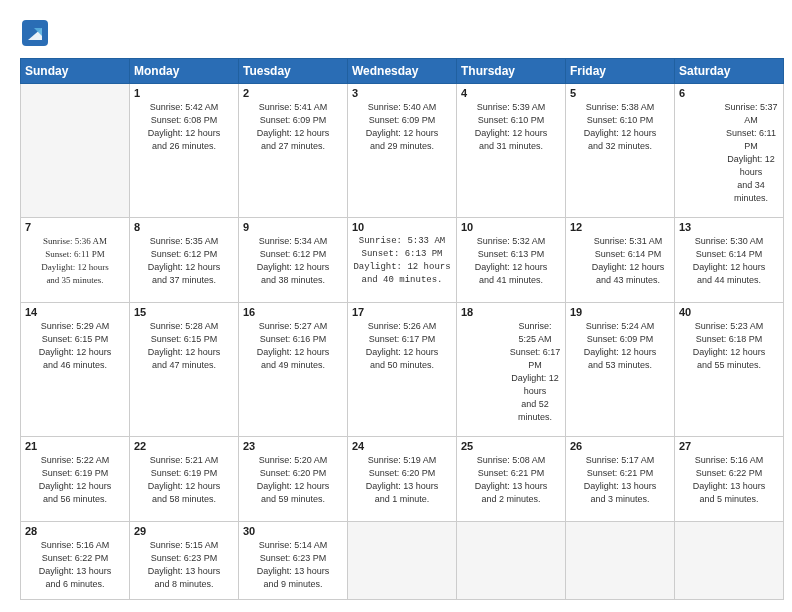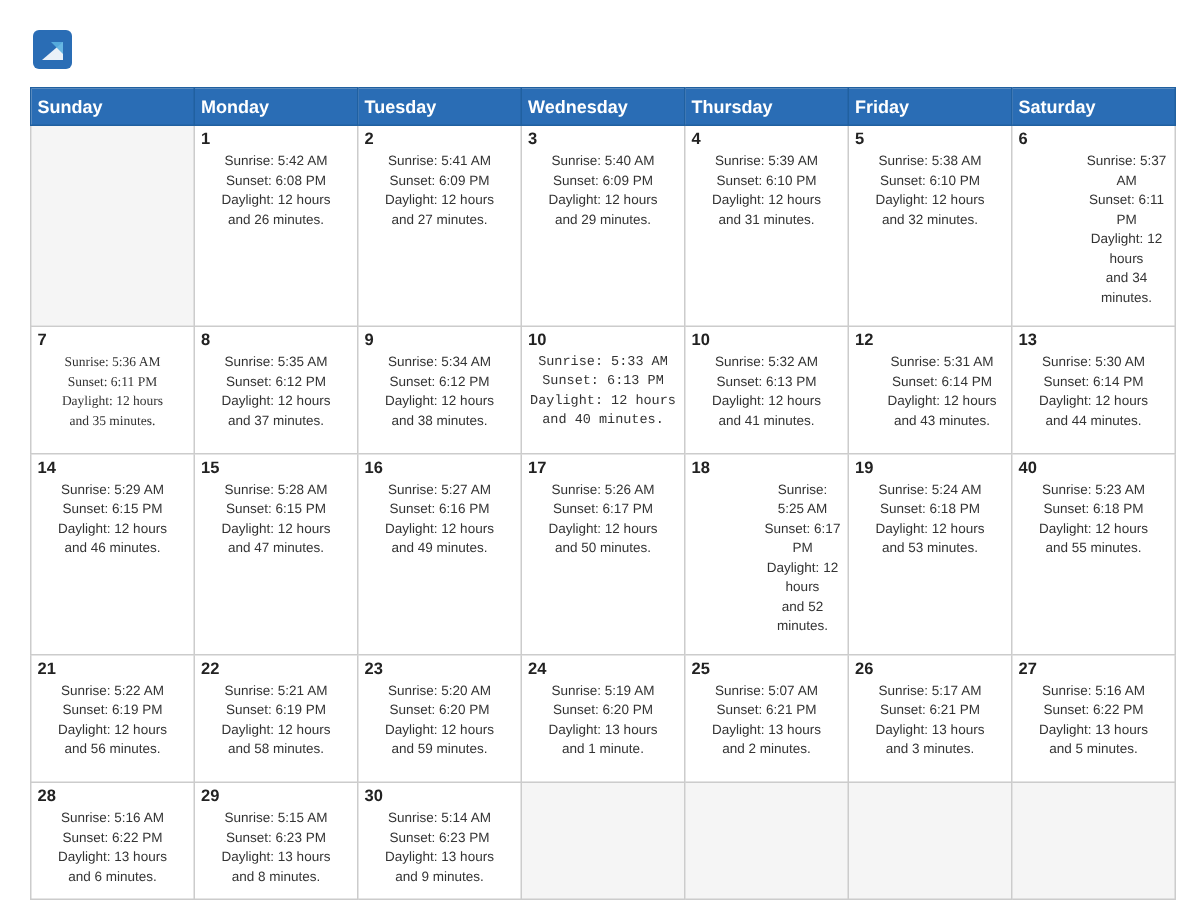--- a/index.html
+++ b/index.html
@@ -262,21 +262,21 @@
           <td>
             <span class="day-num">18</span>
             <div class="info" style="white-space: pre-line; margin-left: 48px;">Sunrise: 5:25 AM
 Sunset: 6:17 PM
 Daylight: 12 hours
 and 52 minutes.</div>
           </td>
           <td>
             <span class="day-num">19</span>
             <div class="info" style="white-space: pre-line;">Sunrise: 5:24 AM
-Sunset: 6:18 PM
+Sunset: 6:09 PM
 Daylight: 12 hours
 and 53 minutes.</div>
           </td>
           <td>
             <span class="day-num">40</span>
             <div class="info" style="white-space: pre-line;">Sunrise: 5:23 AM
 Sunset: 6:18 PM
 Daylight: 12 hours
 and 55 minutes.</div>
           </td>
@@ -305,21 +305,21 @@
           </td>
           <td>
             <span class="day-num">24</span>
             <div class="info" style="white-space: pre-line;">Sunrise: 5:19 AM
 Sunset: 6:20 PM
 Daylight: 13 hours
 and 1 minute.</div>
           </td>
           <td>
             <span class="day-num">25</span>
-            <div class="info" style="white-space: pre-line;">Sunrise: 5:07 AM
+            <div class="info" style="white-space: pre-line;">Sunrise: 5:08 AM
 Sunset: 6:21 PM
 Daylight: 13 hours
 and 2 minutes.</div>
           </td>
           <td>
             <span class="day-num">26</span>
             <div class="info" style="white-space: pre-line;">Sunrise: 5:17 AM
 Sunset: 6:21 PM
 Daylight: 13 hours
 and 3 minutes.</div>

